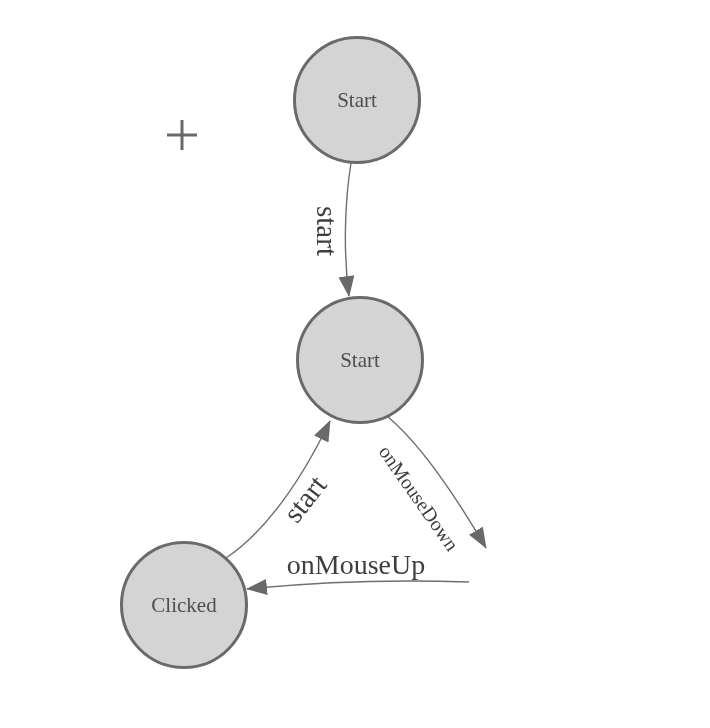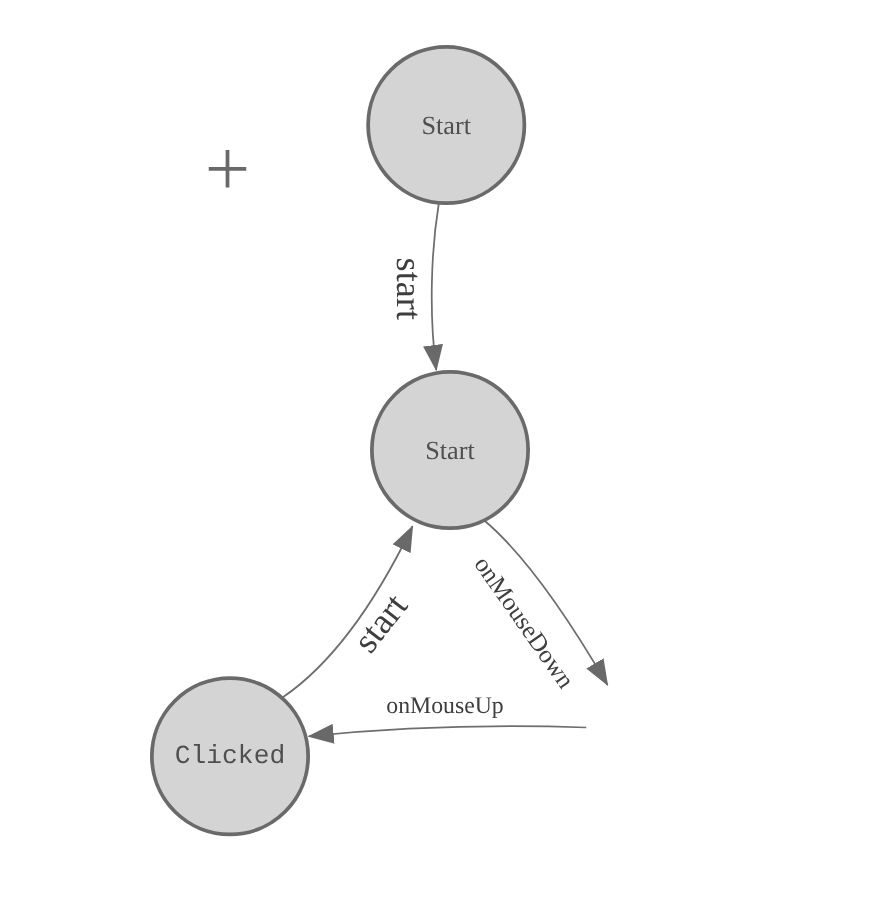--- a/index.html
+++ b/index.html
@@ -41,21 +41,21 @@
     cursor: default;
   }
   .node-label {
     color: #4f4f4f;
     font-size: 21px;
     line-height: 1;
     user-select: none;
   }
   .node-start   { left: 293px; top: 36px;  }
   .node-ready   { left: 296px; top: 296px; }
-  .node-clicked { left: 120px; top: 541px; font-family: Liberation Mono, monospace; }
+  .node-clicked { left: 120px; top: 541px; }
   .node-pressed { left: 468px; top: 532px; }
 
   .edge-label {
     position: absolute;
     color: #3e3e3e;
     white-space: nowrap;
     line-height: 1;
     user-select: none;
   }
   .label-start-ready {
@@ -63,21 +63,21 @@
     font-size: 29px;
     transform: translate(-50%, -50%) rotate(90deg);
   }
   .label-onmousedown {
     left: 419px; top: 498px;
     font-size: 20px;
     transform: translate(-50%, -50%) rotate(55deg);
   }
   .label-onmouseup {
     left: 356px; top: 565px;
-    font-size: 19px;
+    font-size: 28px;
     transform: translate(-50%, -50%);
   }
   .label-clicked-ready {
     left: 305px; top: 499px;
     font-size: 29px;
     transform: translate(-50%, -50%) rotate(-52deg);
   }
 </style>
 </head>
 <body>

